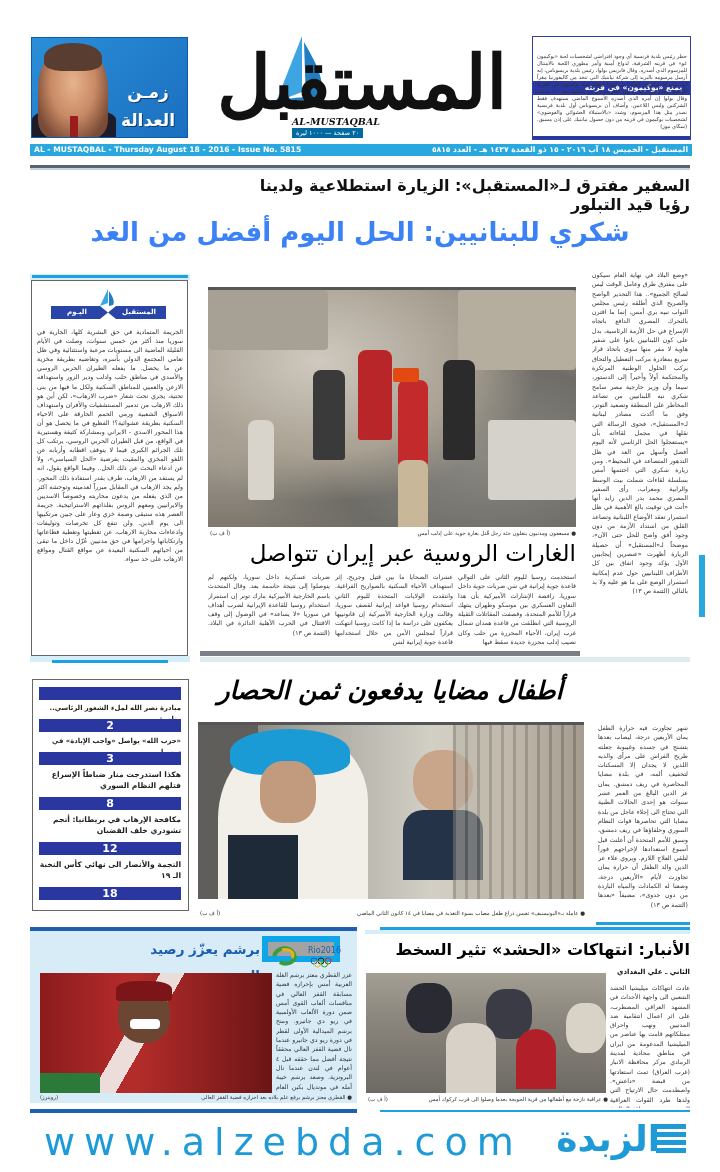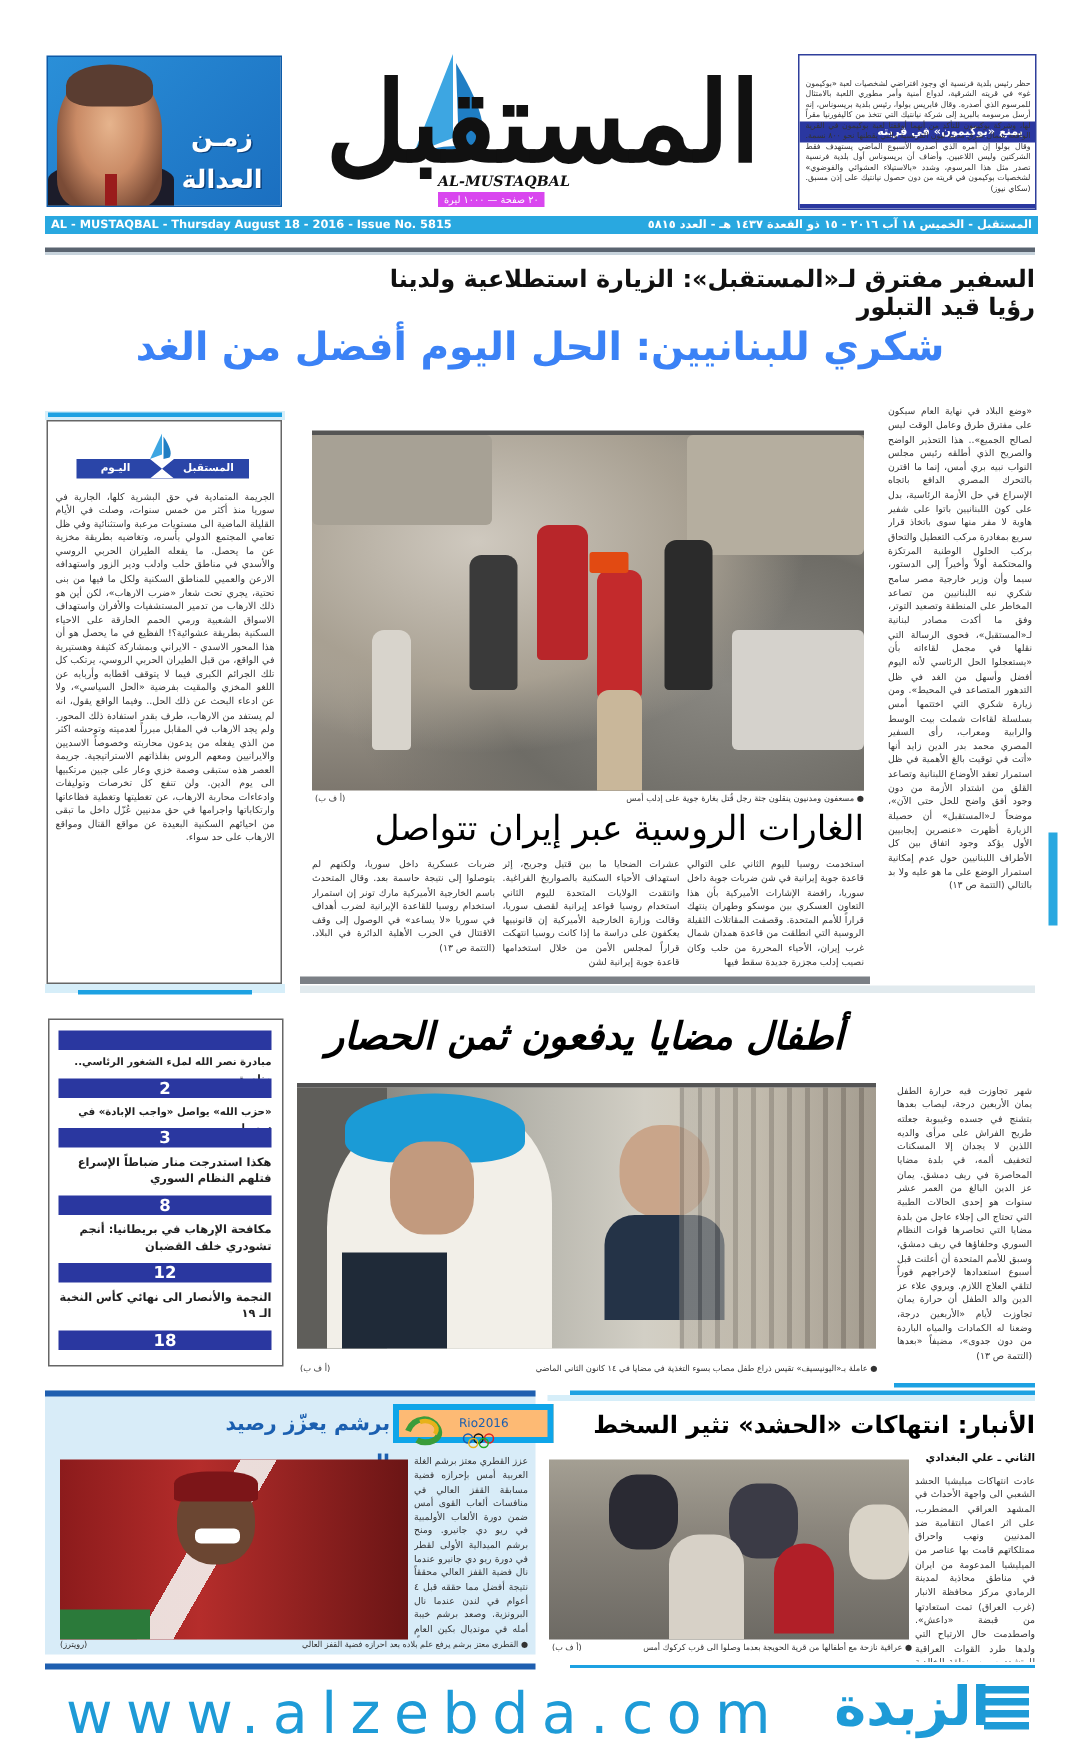--- a/index.html
+++ b/index.html
@@ -11,21 +11,21 @@
   .portrait-box { left: 31px; top: 37px; width: 157px; height: 101px; background: linear-gradient(135deg,#2a8fd8,#1b6fc0); border: 1px solid #0d5aa8; overflow: hidden; }
   .portrait-face { left: 6px; top: 8px; width: 70px; height: 92px; border-radius: 45% 45% 20% 20%; background: radial-gradient(ellipse at 50% 40%, #e6b48d 0%, #c98a65 45%, #7a4b36 80%); }
   .portrait-hair { left: 12px; top: 5px; width: 58px; height: 28px; border-radius: 50% 50% 30% 30%; background: #5a3d31; }
   .portrait-suit { left: 0; top: 72px; width: 84px; height: 32px; background: #1c1c2a; border-radius: 30% 30% 0 0; }
   .portrait-tie { left: 38px; top: 78px; width: 8px; height: 24px; background: #9a1c1c; }
   .justice-text { right: 6px; top: 16px; width: 66px; color: #fff; font-weight: bold; font-size: 17px; line-height: 28px; text-align: center; direction: rtl; text-shadow: 1px 1px 0 #0b3f7a; margin-top: 24px; }
 
   .logo-title { left: 212px; top: 32px; width: 300px; height: 100px; font-family: "DejaVu Serif", serif; font-size: 74px; font-weight: bold; color: #111; direction: rtl; text-align: center; line-height: 100px; letter-spacing: -2px; }
   .logo-sail { left: 268px; top: 36px; width: 60px; height: 76px; }
   .logo-latin { left: 292px; top: 116px; font-family: "DejaVu Serif", serif; font-size: 9.5px; font-weight: bold; font-style: italic; letter-spacing: 0px; color:#111; }
-  .logo-price { left: 292px; top: 128px; background: #d946ef; color: #fff; font-size: 6.5px; padding: 1px 4px; direction: rtl; }
+  .logo-price { left: 292px; top: 128px; background: #0369a1; color: #fff; font-size: 6.5px; padding: 1px 4px; direction: rtl; }
 
   .news-box { left: 532px; top: 36px; width: 159px; height: 104px; border: 1px solid #2f3f9c; background: #fff; overflow: hidden; }
   .news-box-title { left: 0; top: 0; width: 100%; height: 14px; background: #2a37a0; color: #fff; font-size: 7.5px; font-weight: bold; line-height: 13px; direction: rtl; text-align: right; padding-right: 8px; margin-top: 44px; }
   .news-box-body { left: 4px; top: 16px; width: 150px; height: 84px; font-size: 5.2px; line-height: 7px; color: #333; direction: rtl; text-align: justify; overflow: hidden; }
   .news-box-bottom { left: 0; bottom: 0; width: 100%; height: 3px; background: #2a37a0; }
 
   .dateline { left: 30px; top: 144px; width: 662px; height: 12px; background: #29a8e0; color: #fff; font-size: 7.6px; font-weight: bold; line-height: 12px; }
   .dateline .en { position: absolute; left: 4px; top: 0; }
   .dateline .ar { position: absolute; right: 4px; top: 0; direction: rtl; }
 
@@ -73,21 +73,21 @@
   
   .headline3 { left: 200px; top: 676px; width: 380px; font-size: 25px; font-weight: bold; direction: rtl; text-align: center; color: #000; font-style: italic; }
   .photo2 { left: 198px; top: 722px; width: 386px; height: 177px; overflow: hidden; background: linear-gradient(90deg, #6b6a66 0%, #a9a8a0 30%, #d2cfc5 60%, #cfc6b5 80%, #8d8273 100%); border-top: 3px solid #555; }
   .photo2-caption { left: 200px; top: 910px; width: 385px; font-size: 5.5px; color: #333; direction: rtl; }
   .photo2-caption .src { position: absolute; left: 0; top: 0; direction: ltr; }
   .rc2 { left: 598px; top: 723px; width: 90px; height: 200px; }
   .rc2-bottom-rule { left: 596px; top: 922px; width: 94px; height: 3px; background: #1da1e2; }
 
   
   .sport-box { left: 30px; top: 927px; width: 327px; height: 176px; background: #d8ecf8; border-top: 4px solid #1f5fb0; }
-  .rio-logo { left: 262px; top: 936px; width: 107px; height: 26px; background: #fdba74; border: 4px solid #0ea5e9; }
+  .rio-logo { left: 262px; top: 936px; width: 78px; height: 26px; background: #a3a3a3; border: 6px solid #0ea5e9; }
   .sport-headline { left: 110px; top: 936px; width: 150px; font-size: 13.5px; font-weight: bold; color: #1b5fb0; direction: rtl; text-align: right; line-height: 26px; }
   .sport-photo { left: 40px; top: 973px; width: 232px; height: 120px; overflow: hidden; background: linear-gradient(90deg, #8c1b1c 0%, #b52d2b 40%, #6b1515 100%); }
   .sport-body { left: 276px; top: 970px; width: 76px; height: 122px; }
   .sport-caption { left: 40px; top: 1094px; width: 312px; font-size: 5.4px; color: #333; direction: rtl; }
   .sport-caption .src { position: absolute; left: 0; top: 0; direction: ltr; }
   .sport-bottom-rule { left: 30px; top: 1109px; width: 327px; height: 4px; background: #1f5fb0; }
 
   
   .anbar-topbar { left: 380px; top: 927px; width: 310px; height: 3px; background: #1da1e2; }
   .anbar-top-shade { left: 365px; top: 930px; width: 325px; height: 4px; background: #d6eef9; }

